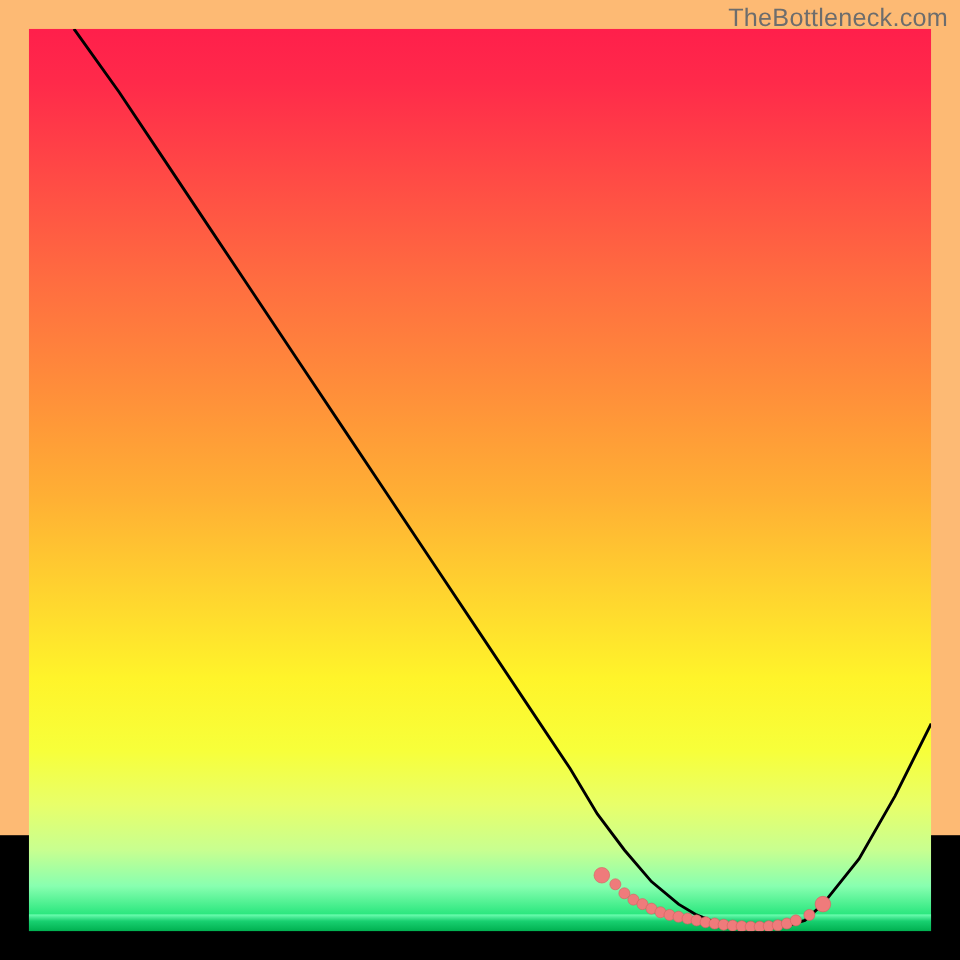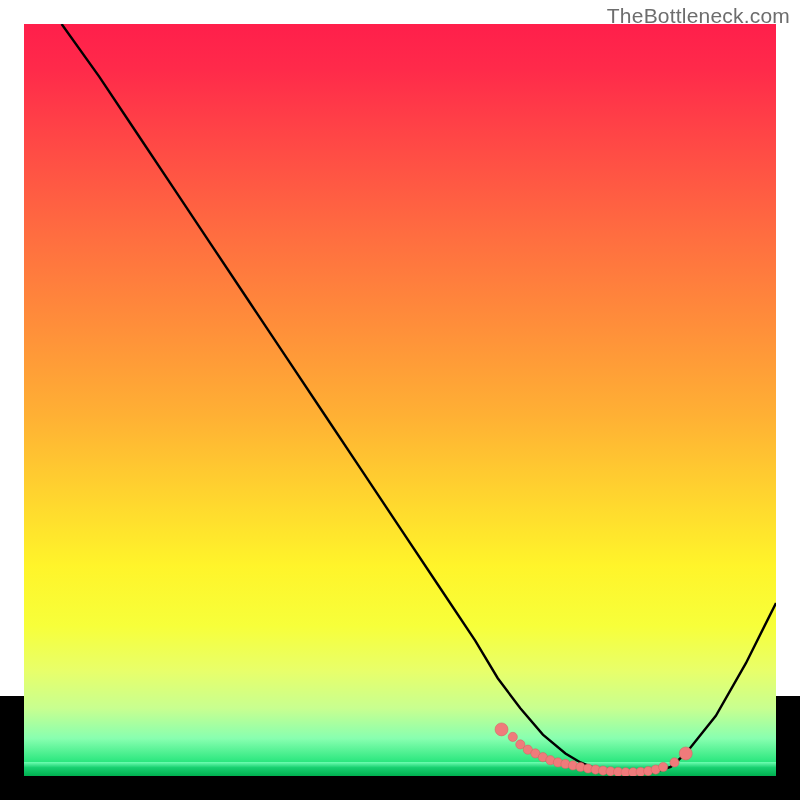--- a/index.html
+++ b/index.html
@@ -10,21 +10,21 @@
     background: #000;
     overflow: hidden;
     font-family: Arial, Helvetica, sans-serif;
   }
   .frame {
     position: absolute;
     top: 0;
     left: 0;
     width: 800px;
     height: 696px;
-    background: #ffffff;
+    background: #fdba74;
   }
   .plot {
     position: absolute;
     top: 24px;
     left: 24px;
     width: 752px;
     height: 752px;
     overflow: hidden;
   }
   .gradient {

